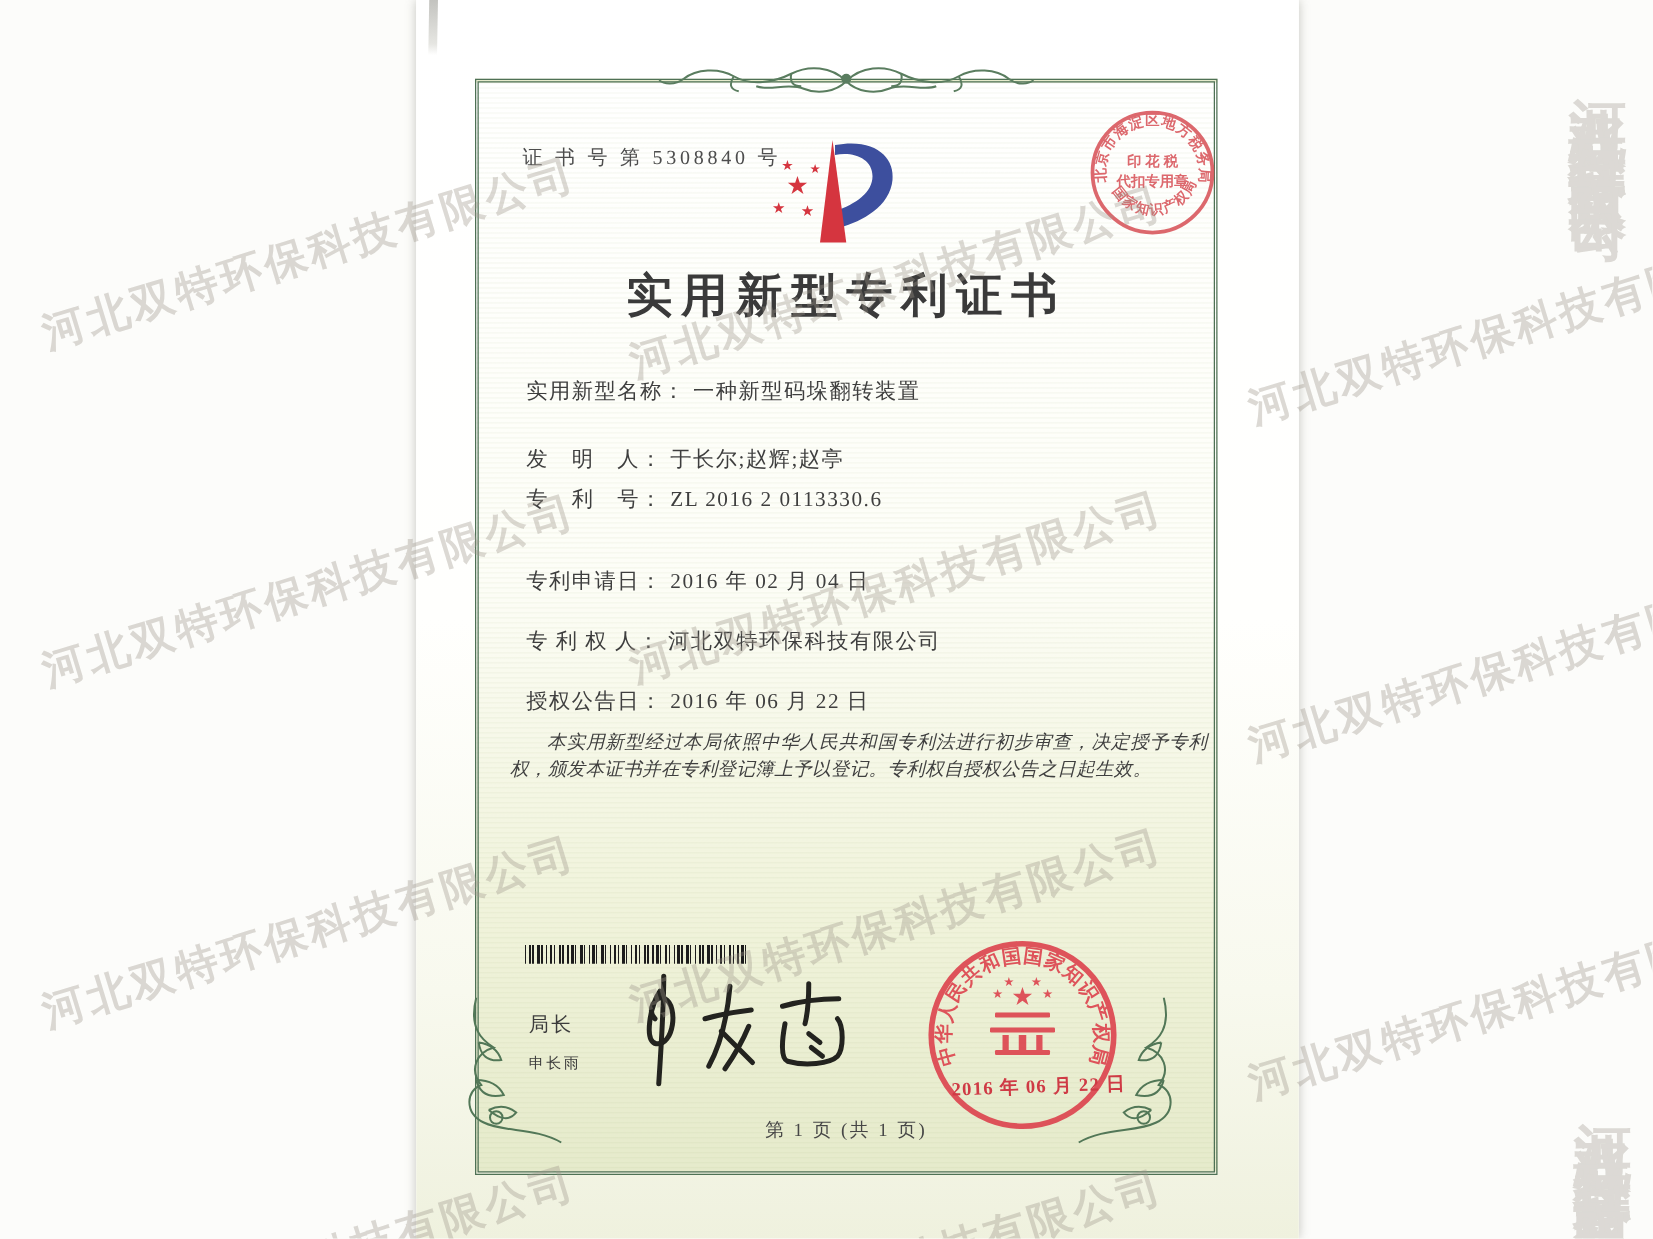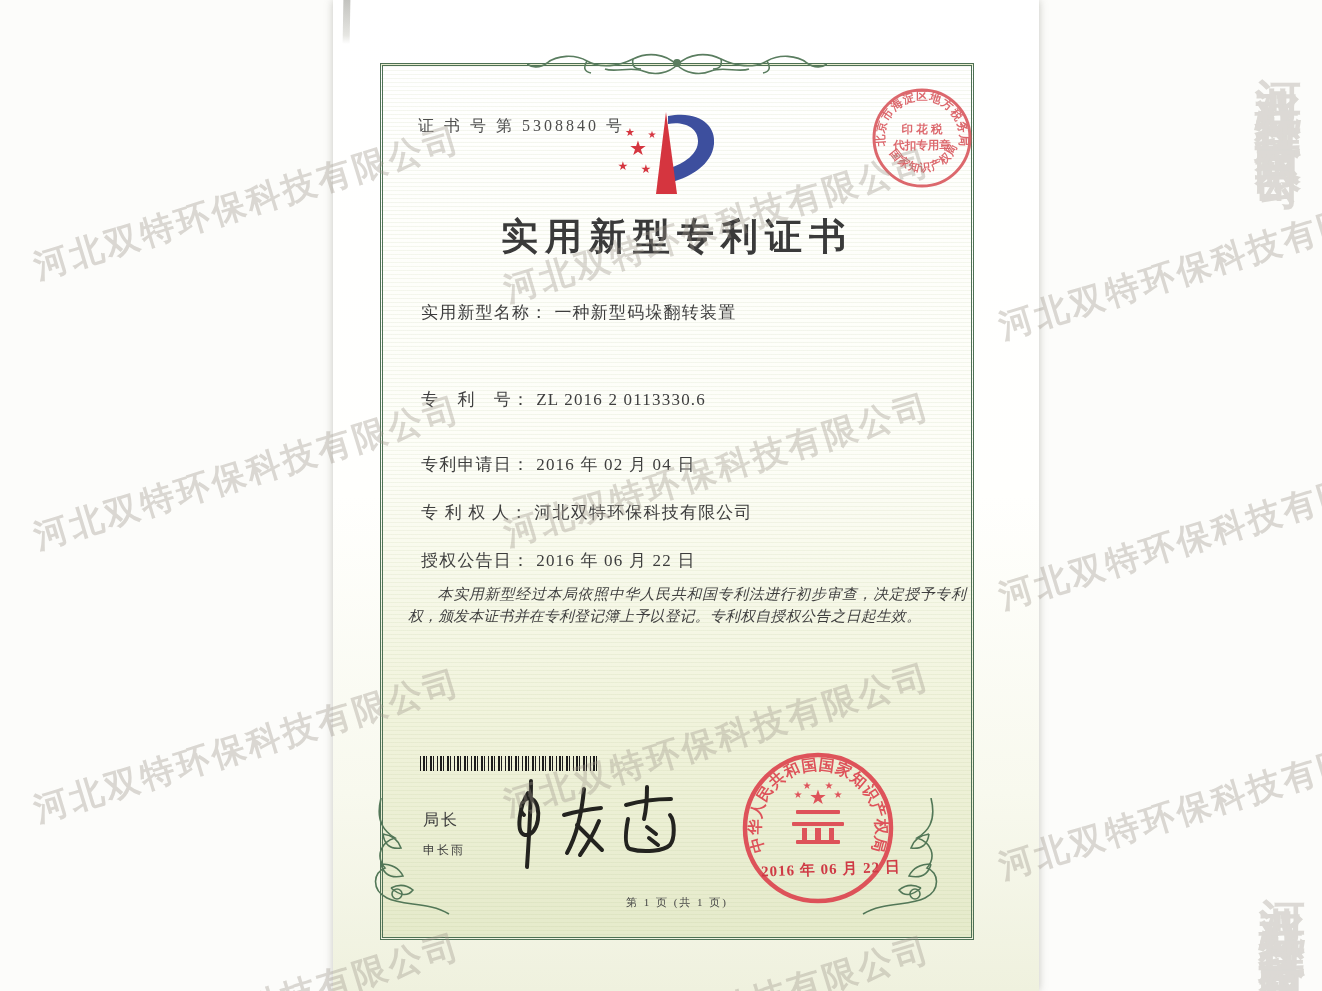--- a/index.html
+++ b/index.html
@@ -47,21 +47,21 @@
       #1c1c1c 6px 7px,transparent 7px 10px,#1c1c1c 10px 12px,transparent 12px 13px,
       #1c1c1c 13px 14px,transparent 14px 17px);
   }
   .sig-title{left:90px;top:810px;font-size:16px;color:#3c3c3c;letter-spacing:2px;}
   .sig-name{left:90px;top:842px;font-size:12px;color:#3c3c3c;letter-spacing:2px;}
   .signature-svg{position:absolute;left:165px;top:775px;}
   .seal-svg{position:absolute;left:405px;top:748px;opacity:.92;}
   .seal-date{position:absolute;left:418px;top:860px;width:160px;text-align:center;
     font-size:15px;font-weight:700;color:#cf3a45;letter-spacing:1px;transform:rotate(-2deg);}
   .stamp-svg{position:absolute;left:534px;top:83px;opacity:.88;}
-  .footer{left:47px;top:895px;width:594px;text-align:center;font-size:11px;color:#474747;letter-spacing:2px;}
+  .footer{left:47px;top:895px;width:594px;text-align:center;font-size:15px;color:#474747;letter-spacing:2px;}
 
   
   .wm-layer{position:absolute;left:0;top:0;width:1322px;height:991px;pointer-events:none;z-index:5;}
   .wm{position:absolute;font-family:"Liberation Sans",sans-serif;font-weight:600;
       font-size:34px;letter-spacing:3px;color:#9c968b;opacity:.36;white-space:nowrap;
       transform:rotate(-17deg);transform-origin:0 50%;mix-blend-mode:multiply;}
   .wmv{position:absolute;font-family:"Liberation Sans",sans-serif;font-weight:600;
       writing-mode:vertical-rl;text-orientation:upright;font-size:46px;letter-spacing:8px;
       color:#9c968b;opacity:.34;mix-blend-mode:multiply;}
 
@@ -117,20 +117,23 @@
         <text x="36" y="65" font-size="12" fill="#d5353f" text-anchor="middle">★</text>
         <text x="20" y="28" font-size="11" fill="#d5353f" text-anchor="middle">★</text>
         <text x="42" y="30" font-size="10" fill="#d5353f" text-anchor="middle">★</text>
       </svg>
     </div>
 
     <div class="abs title">实用新型专利证书</div>
 
     <div class="abs field" style="top:301px;">
       <span class="lab">实用新型名称：</span><span class="val">一种新型码垛翻转装置</span>
+    </div>
+    <div class="abs field" style="top:356px;">
+      <span class="lab">发　明　人：</span><span class="val">于长尔;赵辉;赵亭</span>
     </div>
     <div class="abs field" style="top:388px;">
       <span class="lab">专　利　号：</span><span class="val">ZL 2016 2 0113330.6</span>
     </div>
     <div class="abs field" style="top:453px;">
       <span class="lab">专利申请日：</span><span class="val">2016 年 02 月 04 日</span>
     </div>
     <div class="abs field" style="top:501px;">
       <span class="lab">专 利 权 人：</span><span class="val">河北双特环保科技有限公司</span>
     </div>

